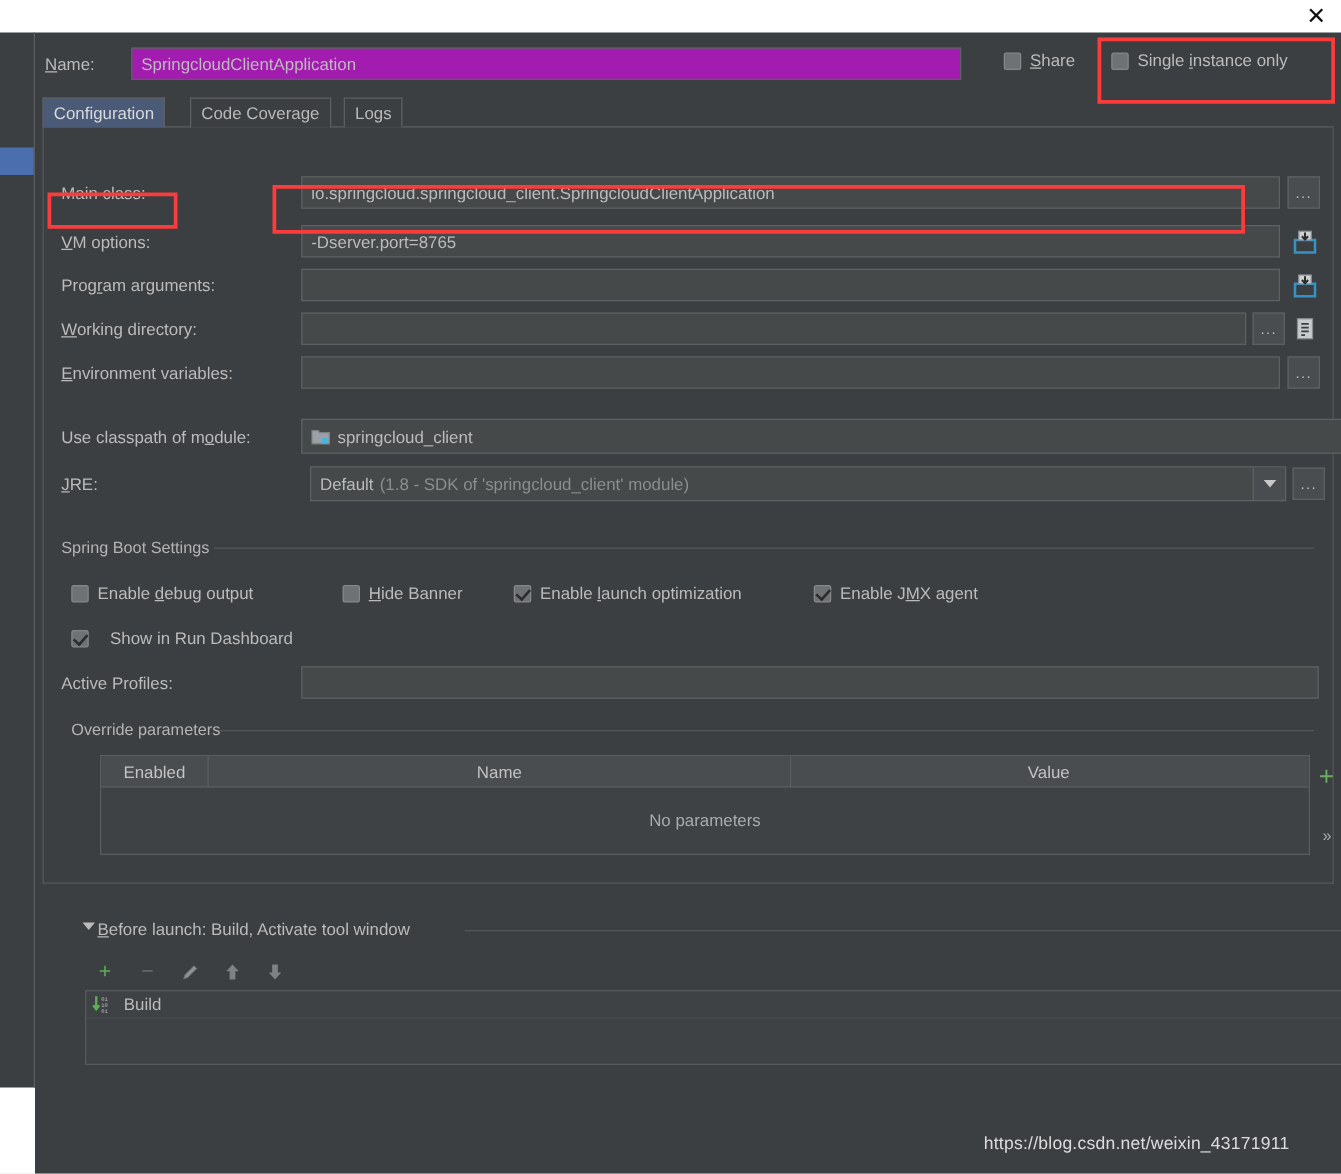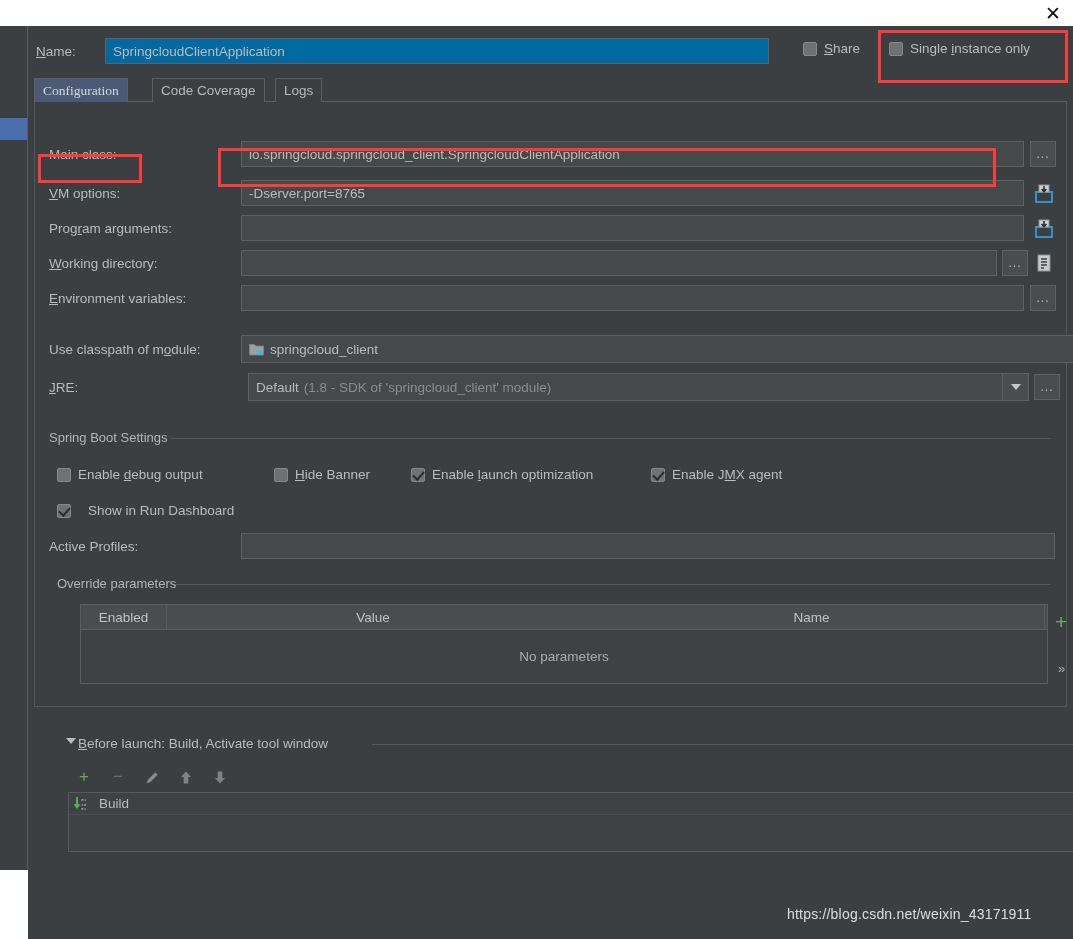--- a/index.html
+++ b/index.html
@@ -57,21 +57,21 @@
 
   
   #name-row {
     position: absolute; left: 0; top: 12px; width: 1045px; height: 28px;
   }
   .lbl { color: #bbbbbb; font-size: 13.5px; }
   .u { text-decoration: underline; }
   #name-label { position: absolute; left: 8px; top: 6px; }
   #name-input {
     position: absolute; left: 77px; top: 0px; width: 664px; height: 26px;
-    background: #0369a1; border: 1px solid #5e6163; color: #bbbbbb;
+    background: #a21caf; border: 1px solid #5e6163; color: #bbbbbb;
     font-family: "Liberation Sans", sans-serif; font-size: 13.5px;
     padding: 0 7px; outline: none;
   }
   #share-box {
     position: absolute; left: 775px; top: 3px;
     display: flex; align-items: center; gap: 7px;
   }
   #single-box {
     position: absolute; left: 861px; top: 3px;
     display: flex; align-items: center; gap: 7px;
@@ -272,21 +272,21 @@
       <span class="lbl"><span class="u">S</span>hare</span>
     </div>
     <div id="single-box">
       <span class="cb"></span>
       <span class="lbl">Single <span class="u">i</span>nstance only</span>
     </div>
   </div>
   <div class="redbox" style="left:850px; top:4px; width:190px; height:53px;"></div>
 
   <div id="tabbar">
-    <div class="tab active" style="left:0px;font-family:Liberation Serif, serif;">
+    <div class="tab active" style="left:0px;">
       <span>Configuration</span>
     </div>
     <div class="tab" style="left:118px;">
       <span>Code Coverage</span>
     </div>
     <div class="tab" style="left:241px;">
       <span>Logs</span>
     </div>
   </div>
 
@@ -393,22 +393,22 @@
     <span class="rlabel" style="left:14px; top:437px;">Active Profiles:</span>
     <input class="tfield" type="text" style="left: 206px; top: 431px; width: 814px;" value="">
 
     <span class="grouphdr" style="left:22px; top:474px;">Override parameters</span>
     <div class="groupline" style="left:140px; top:482px; width:876px;"></div>
   </div>
 
   <div id="ovr-table">
     <div id="ovr-head">
       <div style="width:86px;">Enabled</div>
+      <div style="width:466px;">Name</div>
       <div style="width:412px;border-right:none;">Value</div>
-      <div style="width:466px;">Name</div>
     </div>
     <div id="ovr-empty">No parameters</div>
   </div>
   <div id="plus-btn">+</div>
   <div id="chev-btn">»</div>
 
   <div id="bl-arrow"></div>
   <span id="bl-title">
     <span class="u">B</span>efore launch: Build, Activate tool window
   </span>

